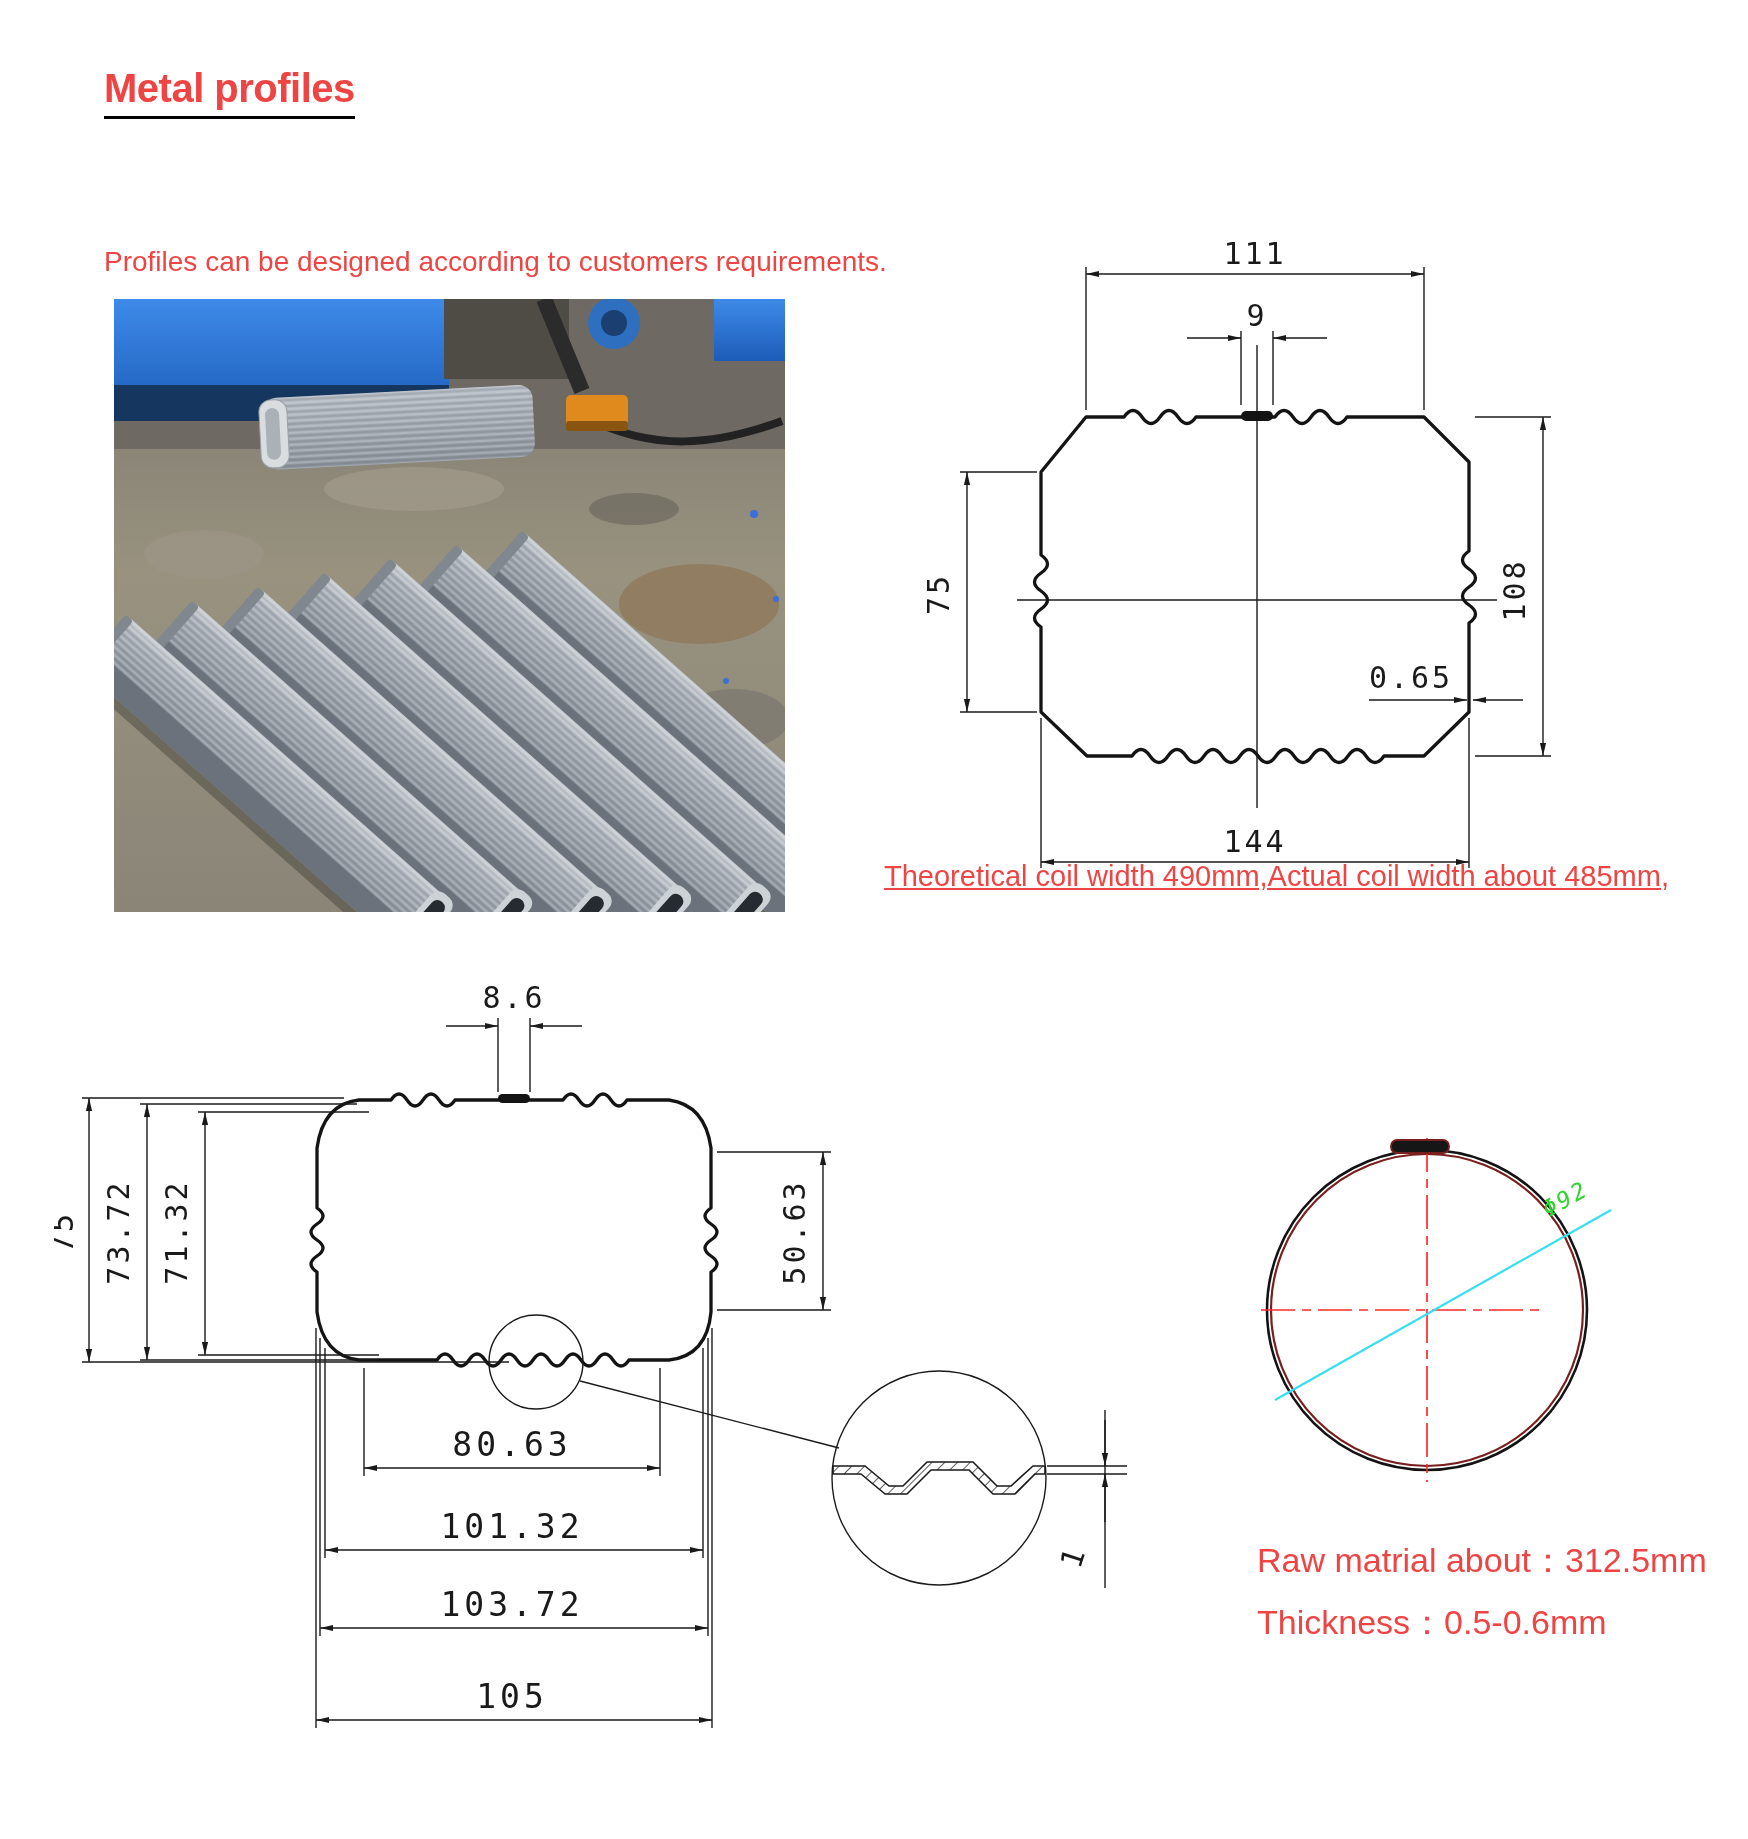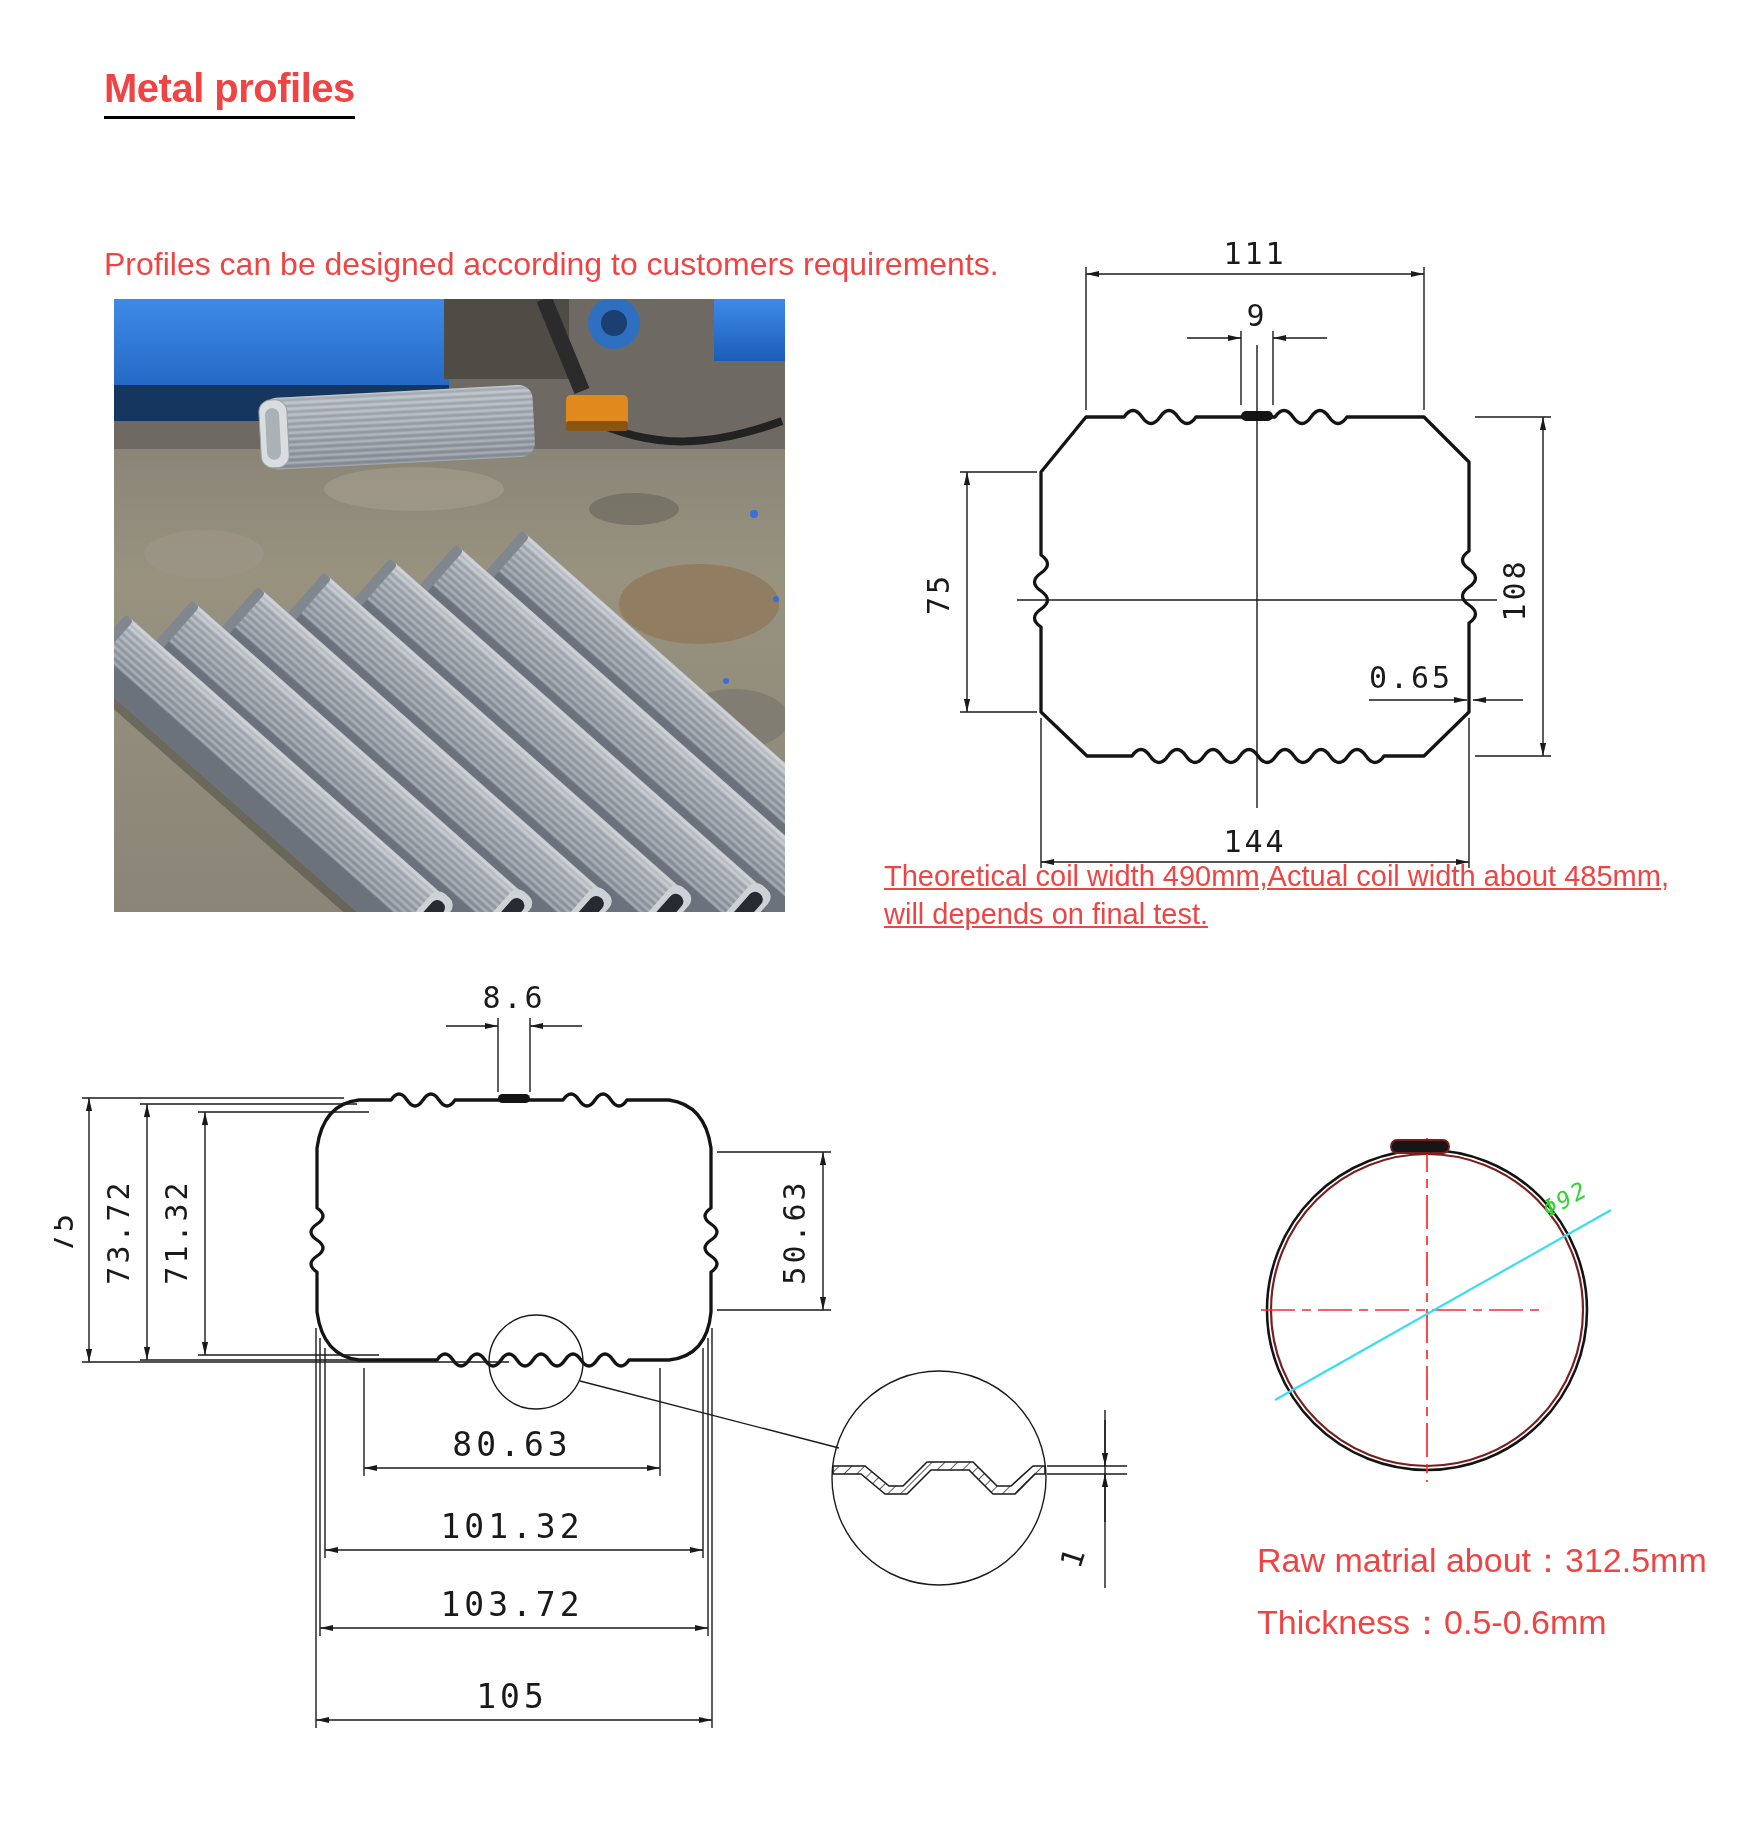--- a/index.html
+++ b/index.html
@@ -1,21 +1,21 @@
 <!DOCTYPE html>
 <html><head>
 <meta charset="utf-8">
 <style>
   html,body{margin:0;padding:0;background:#fff;}
   .page{position:relative;width:1748px;height:1839px;background:#fff;overflow:hidden;
         font-family:"Liberation Sans",sans-serif;color:#ef4444;margin-left:39px;}
   .abs{position:absolute;}
   .title{font-size:40px;font-weight:bold;letter-spacing:-.5px;border-bottom:3px solid #000;
          padding-bottom:5px;display:inline-block;}
-  .subtitle{font-size:32px;}
+  .subtitle{font-size:28px;}
   .coil-note{font-size:29px;line-height:1.30;}
   .spec{font-size:34px;}
   svg text{font-family:"DejaVu Sans Mono","Liberation Mono",monospace;fill:#1a1a1a;}
   .cad{font-size:30px;letter-spacing:3px;}
   .cad2{font-size:33px;letter-spacing:4px;}
   .gdim{font-size:23px;letter-spacing:2px;font-style:italic;fill:#2fd52f;}
   .thick{stroke:#141414;stroke-width:3.3;fill:none;stroke-linejoin:round;stroke-linecap:round;}
   .dim{stroke:#1a1a1a;stroke-width:1.4;fill:none;}
   .thin{stroke:#1a1a1a;stroke-width:1.4;fill:none;}
   .redline{stroke:#ff2a2a;stroke-width:1.7;fill:none;stroke-dasharray:34 7 9 7;}
@@ -206,21 +206,20 @@
     <line class="dim" x1="1484" y1="700" x2="1434" y2="700" marker-end="url(#arr)"></line>
 
     <line class="dim" x1="1002" y1="718" x2="1002" y2="868"></line>
     <line class="dim" x1="1430" y1="718" x2="1430" y2="868"></line>
     <line class="dim" x1="1002" y1="862" x2="1430" y2="862" marker-start="url(#arr)" marker-end="url(#arr)"></line>
     <text class="cad" x="1216" y="852" text-anchor="middle">144</text>
   </svg>
 
   <div class="abs coil-note" style="left:845px;top:858px;width:800px;text-decoration:underline;">
     <div>Theoretical coil width 490mm,Actual coil width about 485mm,</div>
-    <div>will depends on final test.</div>
   </div>
 
   <svg class="abs" style="left:15px;top:975px;" width="1085" height="770" viewBox="15 975 1085 770">
     <defs>
       <pattern id="hatch" patternUnits="userSpaceOnUse" width="9" height="9" patternTransform="rotate(45)">
         <line x1="0" y1="0" x2="0" y2="9" stroke="#333" stroke-width="1.6"></line>
       </pattern>
     </defs>
 
     <path class="thick" d="M 320 1100 L 352 1100

